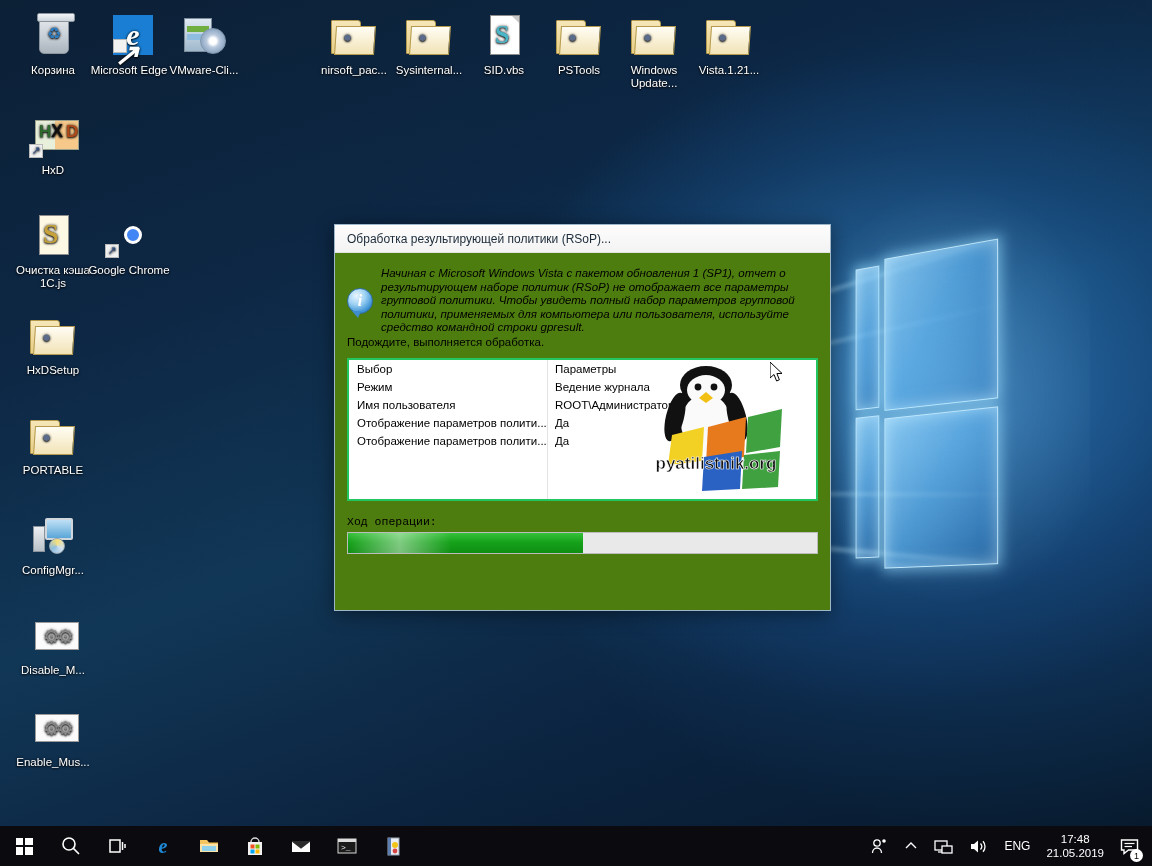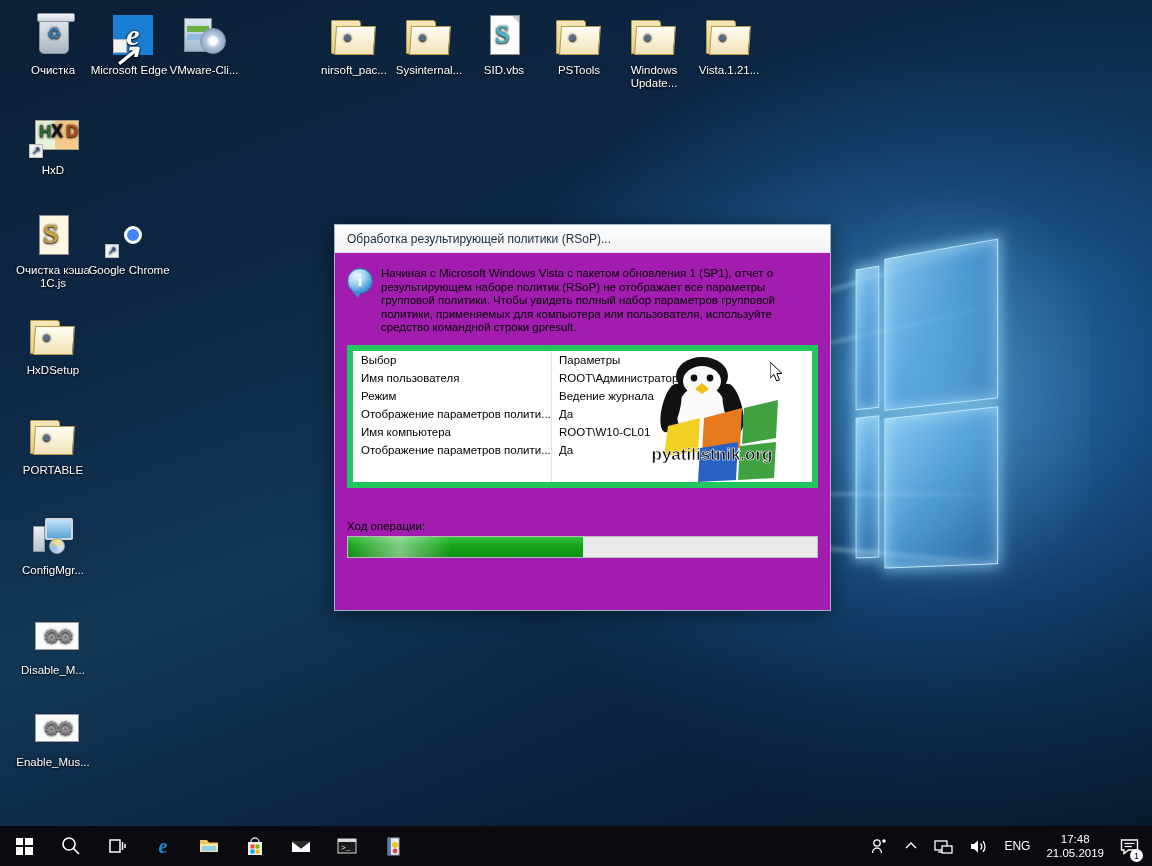--- a/index.html
+++ b/index.html
@@ -159,38 +159,38 @@
   .ico-vmware .stripe1 { position:absolute; left:3px; top:10px; width:22px; height:6px; background:#6fae3f; }
   .ico-vmware .stripe2 { position:absolute; left:3px; top:18px; width:22px; height:6px; background:#8fbde0; }
   .ico-vmware .cd { position:absolute; left:16px; top:12px; width:26px; height:26px; border-radius:50%;
     background:radial-gradient(circle at 50% 50%, #fff 20%, #b9c9dd 38%, #8fa8c4 70%, #cfdcea 100%);
     border:1px solid #8296ae; }
 
   
   #dialog {
     position: absolute; left: 334px; top: 224px;
     width: 497px; height: 387px;
-    background: #a21caf;
+    background: #4d7c0f;
     border: 1px solid #9fb6c8;
     box-shadow: 0 3px 18px rgba(0,0,0,0.45);
     font-size: 11.5px;
     color: #000;
   }
   #dlg-titlebar {
     height: 28px;
     background: linear-gradient(180deg,#fdfdfd,#f3f3f3);
     border-bottom: 1px solid #e2e2e2;
     display: flex; align-items: center;
     padding: 0 12px;
     font-size: 12px;
     color: #1b2a38;
   }
   #dlg-body { padding: 14px 12px 0 12px; }
   #dlg-intro { font-size: 11.5px; margin-bottom: 8px; line-height: 14px; }
-  #dlg-note { display: flex; gap: 8px; align-items: flex-start; }
+  #dlg-note { display: flex; gap: 8px; align-items: center; font-style: italic; }
   #info-icon {
     width: 26px; height: 26px; flex: 0 0 26px; margin-top: 1px;
     border-radius: 50%;
     background: radial-gradient(circle at 35% 28%, #eaf6ff 0%, #9fd2f3 38%, #3f94d6 72%, #1f5f9e 100%);
     border: 1px solid #2f6ea8;
     position: relative;
   }
   #info-icon:before {
     content: "i";
     position: absolute; inset: 0;
@@ -203,38 +203,38 @@
     border-left:6px solid transparent; border-right:3px solid transparent;
     border-top:7px solid #3f8dcd;
   }
   #note-text { font-size: 11.5px; line-height: 13.5px; }
   #dlg-wait { font-size: 11.5px; margin-top: 1px; }
 
   #dlg-table-wrap {
     margin-top: 10px;
     height: 143px;
     background: #fff;
-    border: 6px solid #22c55e;
+    border: 2px solid #22c55e;
     position: relative;
     overflow: hidden;
   }
   #dlg-table { width: 100%; border-collapse: collapse; }
   #dlg-table td { font-size: 11.5px; padding: 3px 0 3px 8px; white-space: nowrap; }
   #dlg-table td.col1 { width: 198px; }
   #dlg-table tr.hdr td { color: #000; }
   #col-split {
     position: absolute; left: 198px; top: 0; width: 1px; height: 100%;
     background: #e3e3e3;
   }
   #logo {
     position: absolute; right: 26px; top: 5px;
     width: 148px; height: 130px;
   }
 
-  #progress-label { margin-top: 32px; font-size: 11.5px; }
+  #progress-label { margin-top: 14px; font-size: 11.5px; font-family: Liberation Mono, monospace; }
   #progress-outer {
     margin-top: 4px;
     height: 22px;
     background: #e9e9e9;
     border: 1px solid #bcbcbc;
     position: relative;
     overflow: hidden;
   }
   #progress-fill {
     height: 100%;
@@ -298,21 +298,21 @@
   <div id="glow"></div>
 </div>
 
 <div id="icons">
     <div class="dicon" style="left: 12px; top: 12px;">
       <div class="glyph">
         <div class="ico-bin">
           <span class="recy">♻</span>
         </div>
       </div>
-      <span class="lbl">Очистка</span>
+      <span class="lbl">Корзина</span>
     </div>
     <div class="dicon" style="left: 88px; top: 12px;">
       <div class="glyph">
         <div class="ico-edge">
           <span>e</span>
           <span class="shortcut-arrow">↗</span>
         </div>
       </div>
       <span class="lbl">Microsoft Edge</span>
     </div>
@@ -461,44 +461,41 @@
 
 <div id="dialog">
   <div id="dlg-titlebar">
     <span>Обработка результирующей политики (RSoP)...</span>
   </div>
   <div id="dlg-body">
     <div id="dlg-note">
       <div id="info-icon"></div>
       <div id="note-text">Начиная с Microsoft Windows Vista с пакетом обновления 1 (SP1), отчет о результирующем наборе политик (RSoP) не отображает все параметры групповой политики.  Чтобы увидеть полный набор параметров групповой политики, применяемых для компьютера или пользователя, используйте средство командной строки gpresult.</div>
     </div>
+    <div id="dlg-wait">Подождите, выполняется обработка.</div>
 
     <div id="dlg-table-wrap">
       <div id="col-split"></div>
       <table id="dlg-table">
         <tbody id="dlg-table-body">
             <tr class="hdr">
               <td class="col1">Выбор</td>
               <td>Параметры</td>
             </tr>
             <tr>
+              <td class="col1">Режим</td>
+              <td>Ведение журнала</td>
+            </tr>
+            <tr>
               <td class="col1">Имя пользователя</td>
               <td>ROOT\Администратор</td>
             </tr>
             <tr>
-              <td class="col1">Режим</td>
-              <td>Ведение журнала</td>
-            </tr>
-            <tr>
               <td class="col1">Отображение параметров полити...</td>
               <td>Да</td>
-            </tr>
-            <tr>
-              <td class="col1">Имя компьютера</td>
-              <td>ROOT\W10-CL01</td>
             </tr>
             <tr>
               <td class="col1">Отображение параметров полити...</td>
               <td>Да</td>
             </tr>
           </tbody>
       </table>
       <svg id="logo" viewBox="0 0 148 130">
         <ellipse cx="64" cy="20" rx="26" ry="19" fill="#111"></ellipse>
         <ellipse cx="64" cy="52" rx="34" ry="34" fill="#111"></ellipse>

